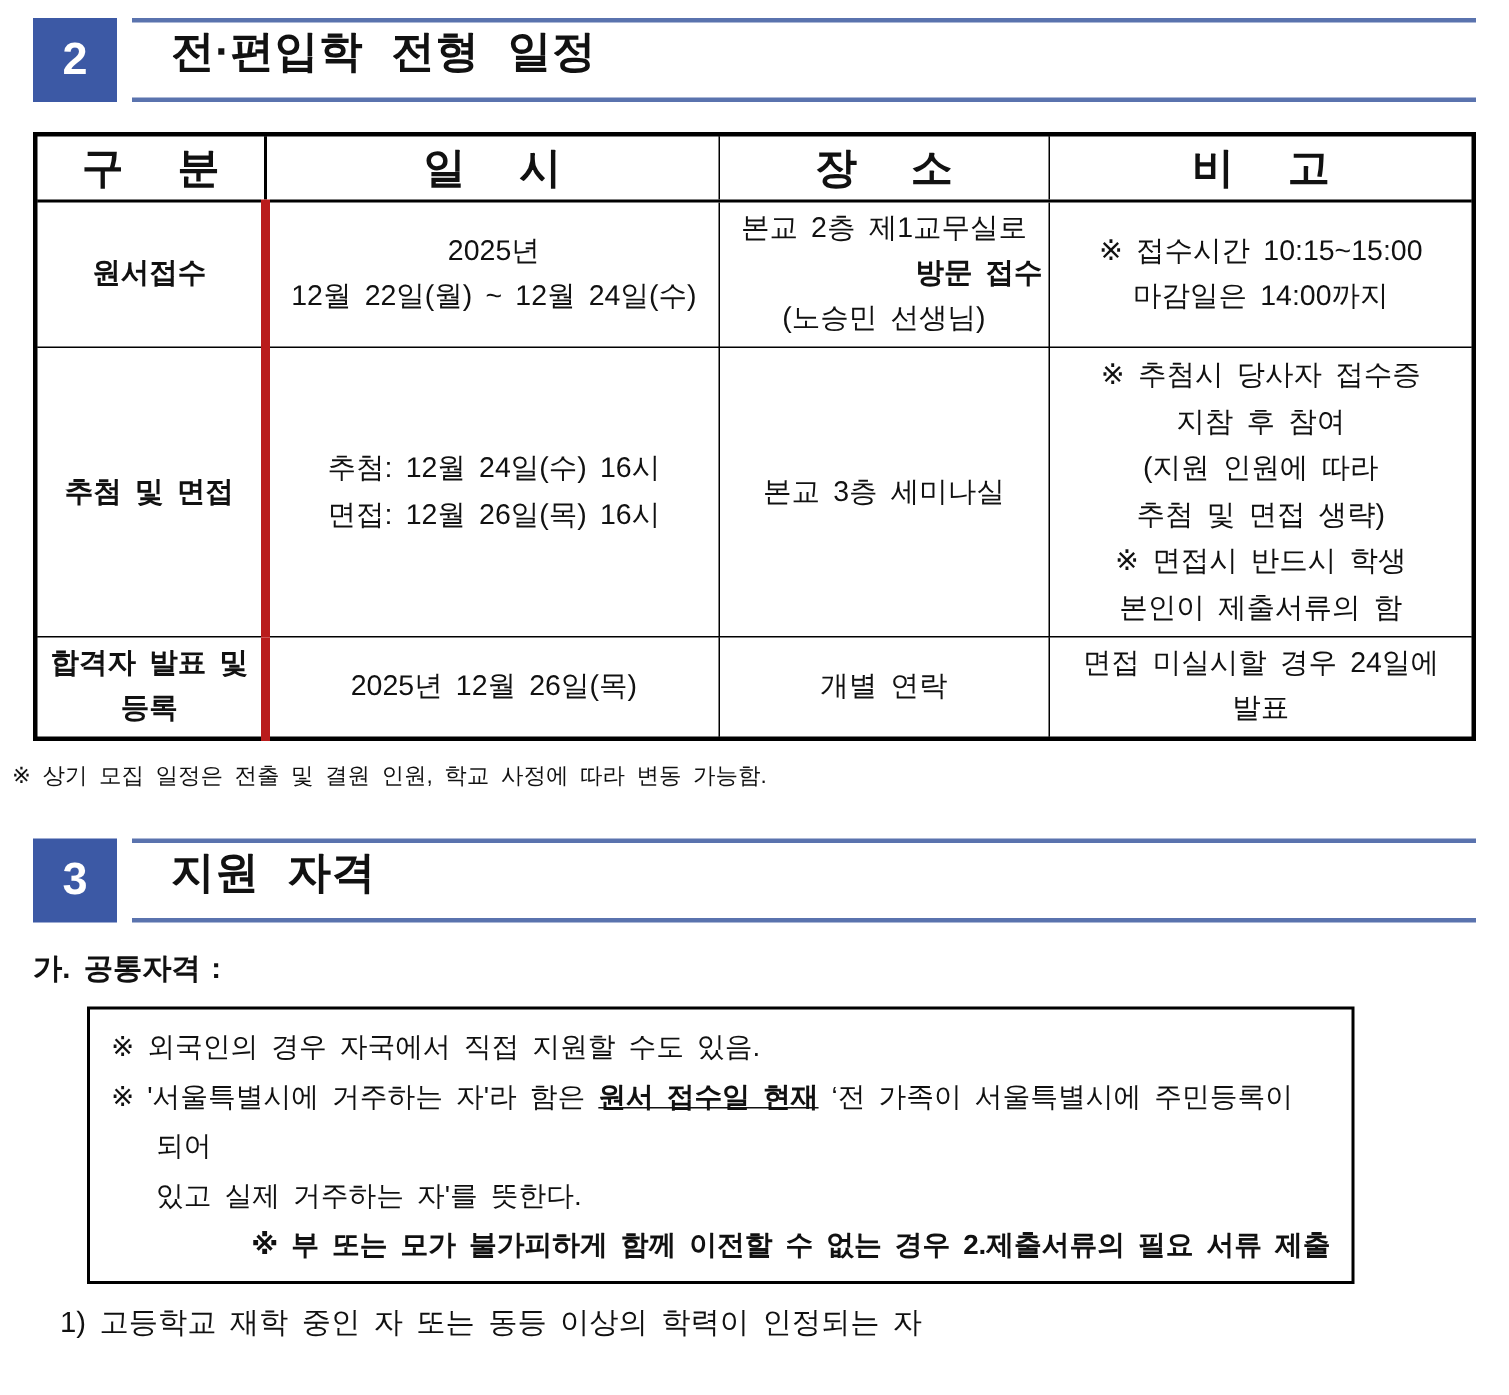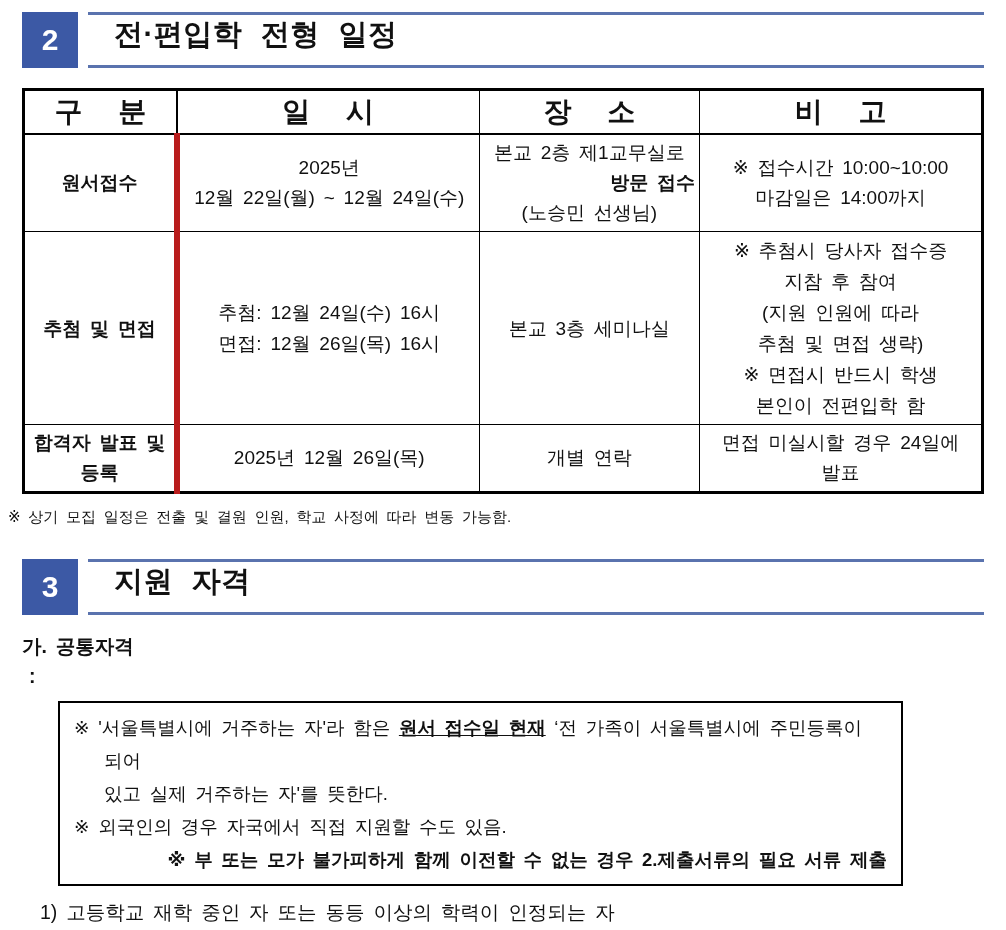--- a/index.html
+++ b/index.html
@@ -51,21 +51,21 @@
   .sched th.cat{border-right:2px solid #000;}
   .row-1 td{height:98px;}
   .row-2 td{height:188px;line-height:31px;}
   .row-3 td{height:60px;}
   .cl{white-space:nowrap;}
   .left-block{display:inline-block;text-align:right;}
   
   .note{margin:14px 0 0 -14px;font-size:15px;}
   .s3{margin-top:32px;}
   
-  .common{margin-top:16px;display:flex;font-size:19.5px;line-height:30px;flex-direction:column;}
+  .common{margin-top:16px;display:flex;font-size:19.5px;line-height:30px;}
   .common-label{font-weight:bold;white-space:nowrap;}
   .common-sep{padding:0 9px 0 7px;font-weight:bold;}
   
   .notice-box{
     margin:10px 0 0 36px;width:845px;
     border:2px solid #000;
     padding:8px 14px;
     font-size:18.5px;line-height:33px;
   }
   .nb-line{padding-left:30px;text-indent:-30px;}
@@ -105,21 +105,21 @@
     <td>
       <div class="cl">2025년</div>
       <div class="cl">12월 22일(월) ~ 12월 24일(수)</div>
     </td>
     <td>
       <div class="cl">본교 2층 제1교무실로</div>
       <div class="cl b">방문 접수</div>
       <div class="cl">(노승민 선생님)</div>
     </td>
     <td>
-      <div class="cl">※ 접수시간 10:00~10:00</div>
+      <div class="cl">※ 접수시간 10:15~15:00</div>
       <div class="cl">마감일은 14:00까지</div>
     </td>
   </tr>
 
   <tr class="row-2">
     <td class="cat">
       <div class="cl">추첨 및 면접</div>
     </td>
     <td>
       <div class="left-block">
@@ -129,21 +129,21 @@
     </td>
     <td>
       <div class="cl">본교 3층 세미나실</div>
     </td>
     <td>
       <div class="cl">※ 추첨시 당사자 접수증</div>
       <div class="cl">지참 후 참여</div>
       <div class="cl">(지원 인원에 따라</div>
       <div class="cl">추첨 및 면접 생략)</div>
       <div class="cl">※ 면접시 반드시 학생</div>
-      <div class="cl">본인이 전편입학 함</div>
+      <div class="cl">본인이 제출서류의 함</div>
     </td>
   </tr>
 
   <tr class="row-3">
     <td class="cat">
       <div class="cl">합격자 발표 및</div>
       <div class="cl">등록</div>
     </td>
     <td>
       <div class="cl">2025년 12월 26일(목)</div>
@@ -167,24 +167,24 @@
     <span class="section-title">지원 자격</span>
   </div>
 </div>
 
 <div class="common">
   <span class="common-label">가. 공통자격</span>
   <span class="common-sep">:</span>
 </div>
 
 <div class="notice-box">
+  <div class="nb-line">※ 외국인의 경우 자국에서 직접 지원할 수도 있음.</div>
   <div class="nb-line">
     <span>※ '서울특별시에 거주하는 자'라 함은 </span><span class="nb-emph">원서 접수일 현재</span><span> ‘전 가족이 서울특별시에 주민등록이 되어</span><br>
     <span>있고 실제 거주하는 자'를 뜻한다.</span>
   </div>
-  <div class="nb-line">※ 외국인의 경우 자국에서 직접 지원할 수도 있음.</div>
   <div class="nb-line b">※ 부 또는 모가 불가피하게 함께 이전할 수 없는 경우 2.제출서류의 필요 서류 제출</div>
 </div>
 
 <div class="items">
   <div>1) 고등학교 재학 중인 자 또는 동등 이상의 학력이 인정되는 자</div>
 
 </div>
 
 </body></html>

